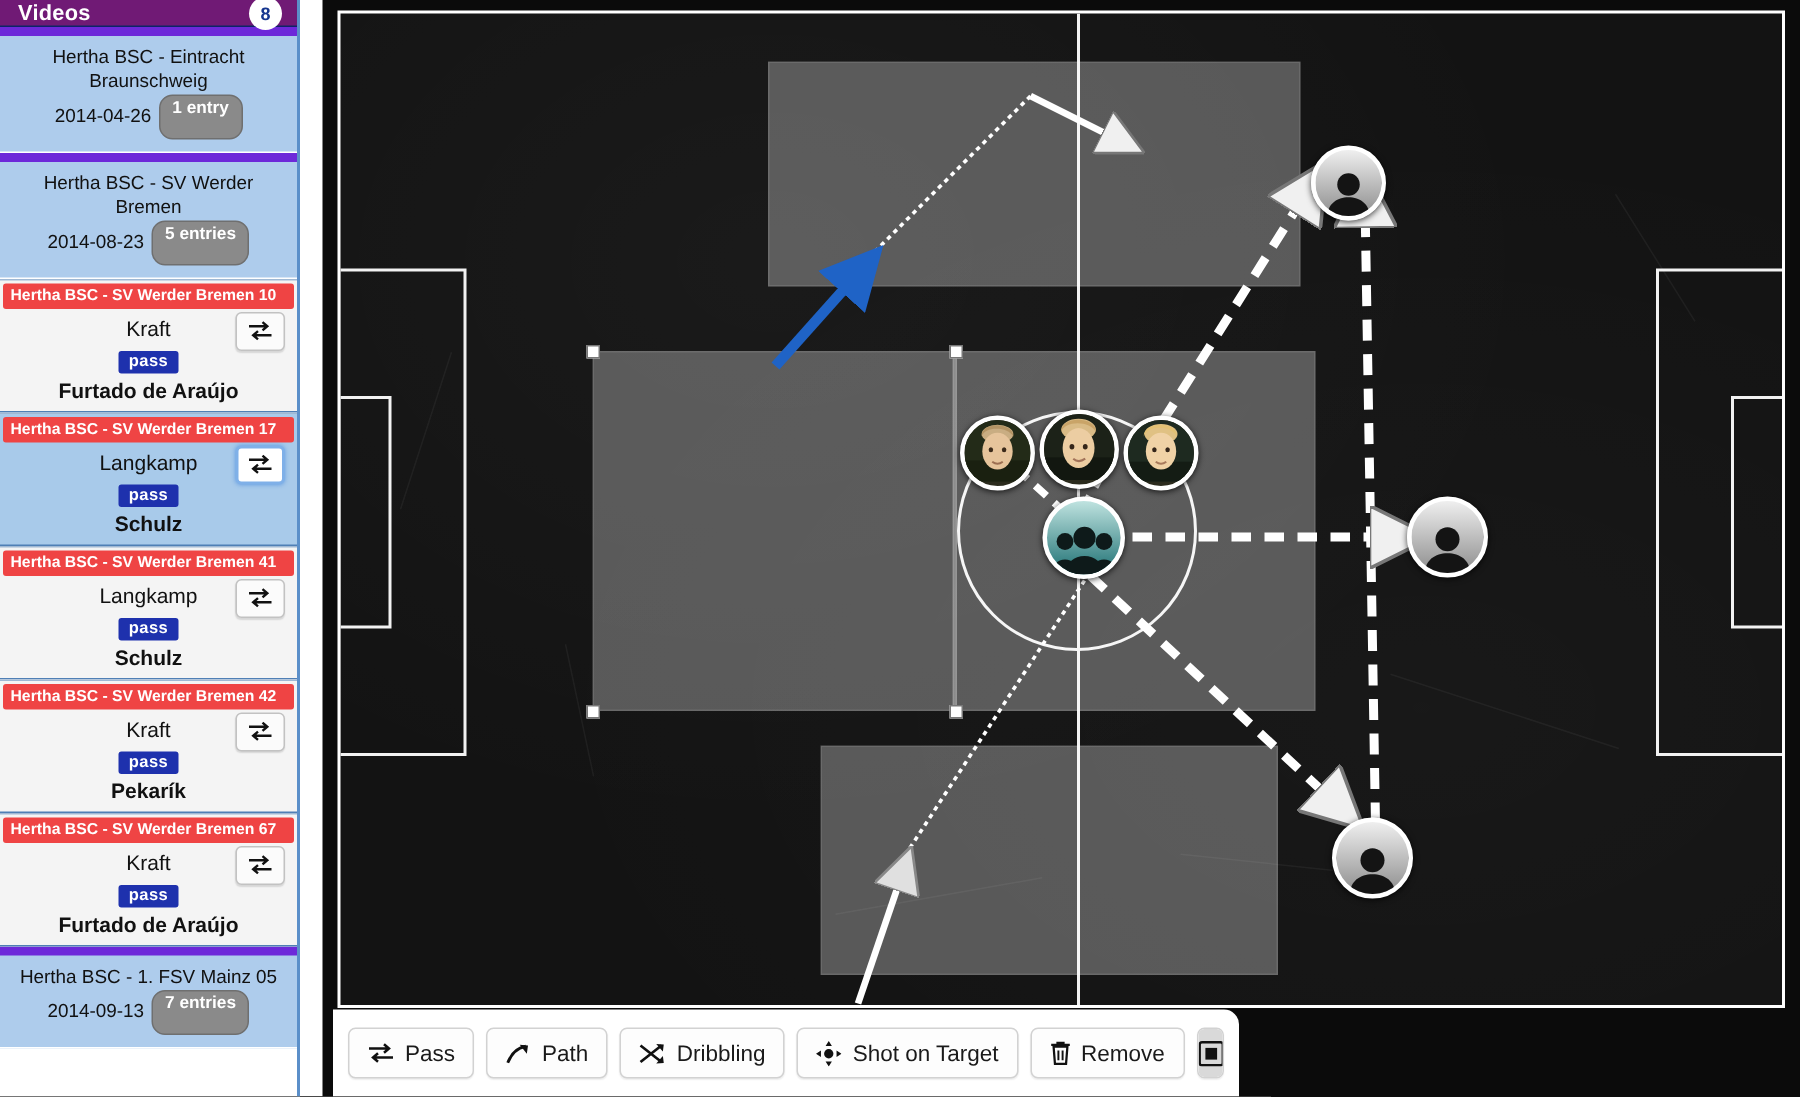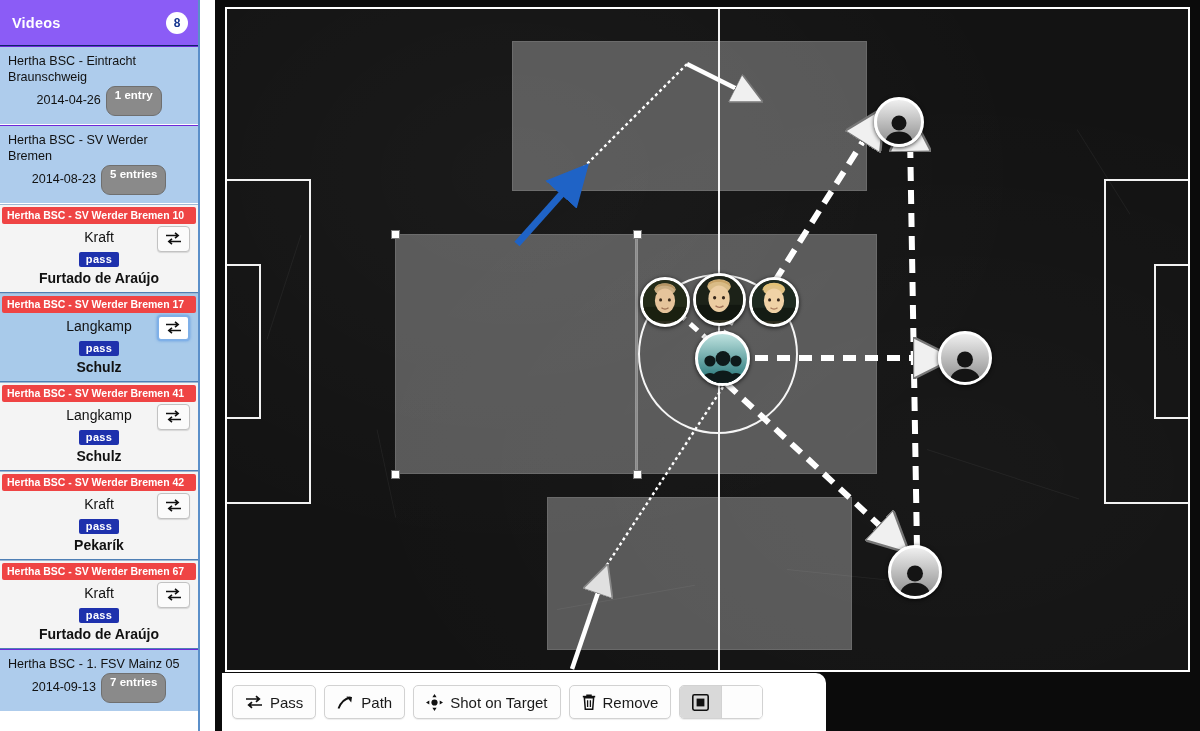--- a/index.html
+++ b/index.html
@@ -13,42 +13,42 @@
 
   
   #sidebar {
     position: absolute; left: 0; top: 0;
     width: 200px; height: 731px;
     background: #ffffff;
     border-right: 2px solid #5b8fc9;
     overflow: hidden;
   }
   .vid-header {
-    height: 46px;
-    background: #8b5cf6;
+    height: 18px;
+    background: #701a75;
     display: flex; align-items: center; justify-content: space-between;
     padding: 0 10px 0 12px;
     border-bottom: 1px solid #0d2468;
   }
   .vid-header-title {
     color: #ffffff; font-size: 14.5px; font-weight: bold;
     letter-spacing: .2px;
   }
   .count-badge {
     width: 22px; height: 22px; border-radius: 50%;
     background: #ffffff; color: #16368f;
     font-size: 12px; font-weight: bold;
     display: flex; align-items: center; justify-content: center;
   }
   .group-row {
     background: #aeccec;
-    border-top: 1px solid #6d28d9;
+    border-top: 6px solid #6d28d9;
     border-bottom: 1px solid #ffffff;
     padding: 7px 8px 8px;
-    text-align: left;
+    text-align: center;
     line-height: 1.25;
   }
   .group-title { font-size: 12.6px; color: #111; font-weight: normal; }
   .group-meta {
     font-size: 12.6px; color: #111;
     margin-top: 1px;
     display: flex; align-items: center; justify-content: center; gap: 5px;
   }
   .entry-pill {
     background: #8a8a8a; color: #ffffff;
@@ -455,20 +455,28 @@
     </div>
 
     <div class="tb-btn">
       <svg width="17" height="15" viewBox="0 0 17 15">
         <path d="M1.5 13.5C4 7 8 3.5 13.5 2.5" fill="none" stroke="#111" stroke-width="1.9"></path>
         <path d="M9.5 1.5L15 2L14.2 7.5z" fill="#111"></path>
       </svg>
       <span>Path</span>
     </div>
 
+    <div class="tb-btn">
+      <svg width="18" height="15" viewBox="0 0 18 15">
+        <path d="M1 2l14 11M1 13l14-11" fill="none" stroke="#111" stroke-width="1.8"></path>
+        <path d="M11.5 1l5 .4-.6 4.6z" fill="#111"></path>
+        <path d="M11.5 14l5-.4-.6-4.6z" fill="#111"></path>
+      </svg>
+      <span>Dribbling</span>
+    </div>
 
     <div class="tb-btn">
       <svg width="17" height="17" viewBox="0 0 17 17">
         <circle cx="8.5" cy="8.5" r="3.1" fill="#111"></circle>
         <path d="M8.5 0L10.6 3.3H6.4zM8.5 17L6.4 13.7h4.2zM0 8.5L3.3 6.4v4.2zM17 8.5l-3.3 2.1V6.4z" fill="#111"></path>
       </svg>
       <span>Shot on Target</span>
     </div>
 
     <div class="tb-btn">

